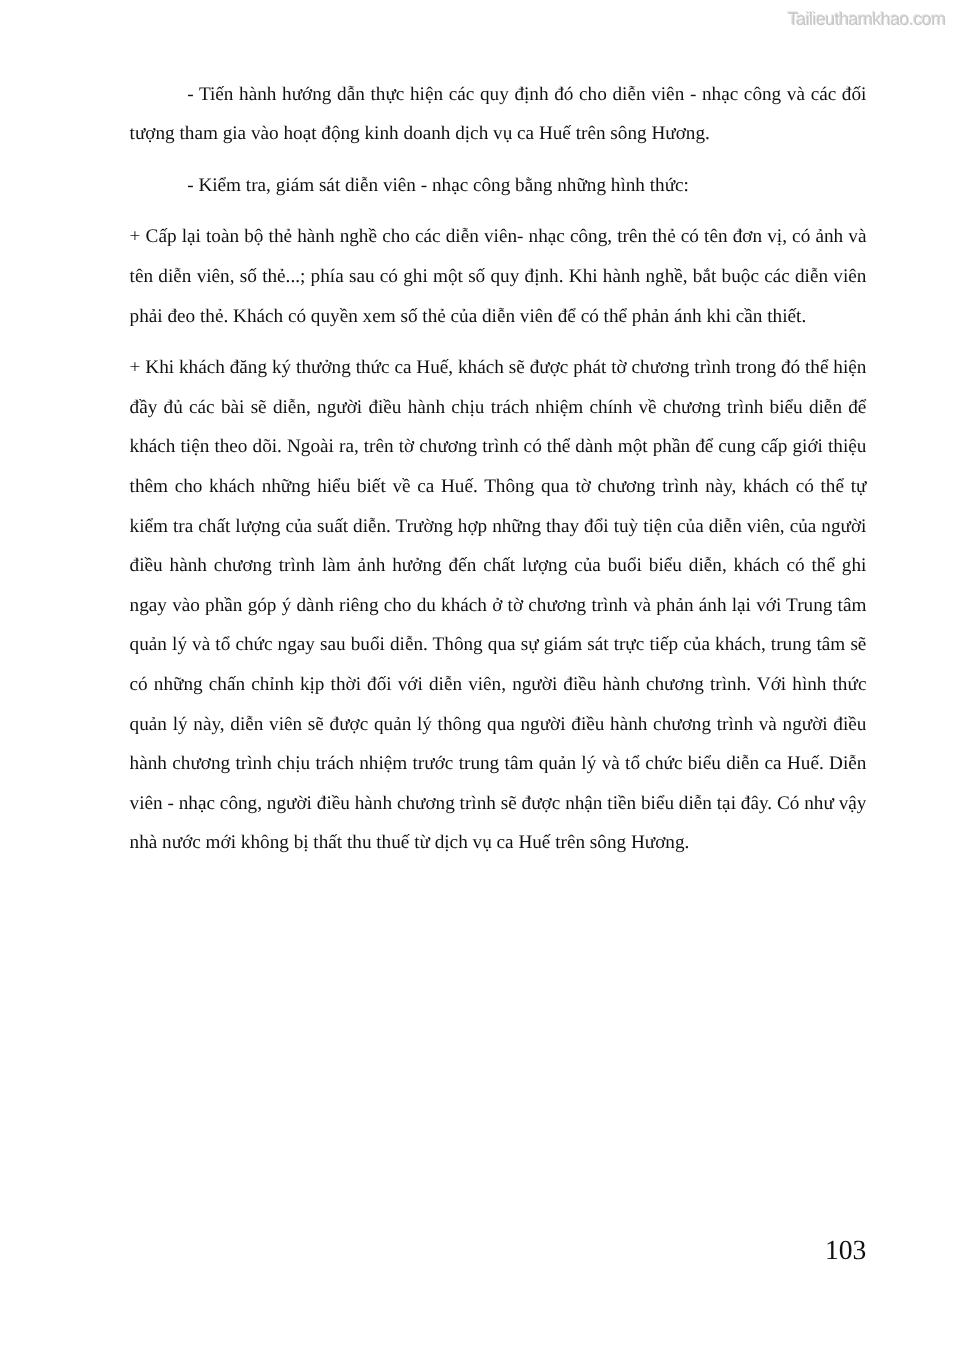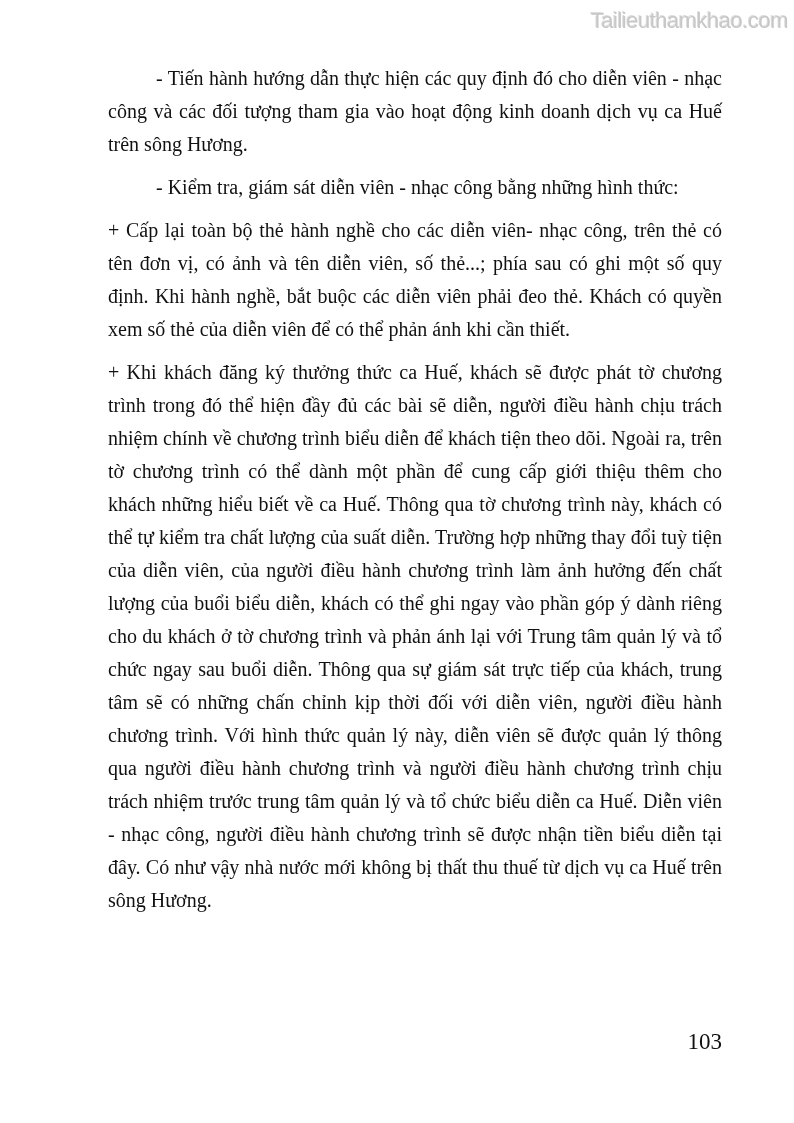--- a/index.html
+++ b/index.html
@@ -14,34 +14,34 @@
     background: #ffffff;
     font-family: "Liberation Serif", "DejaVu Serif", serif;
     color: #111111;
     overflow: hidden;
   }
   .watermark {
     position: absolute;
     top: 8px;
     right: 6px;
     font-family: "Liberation Sans", "DejaVu Sans", sans-serif;
-    font-size: 22px;
+    font-size: 15px;
     letter-spacing: -0.5px;
     color: #c7c7c7;
     text-shadow: 1px 1px 0 #ffffff, -1px -1px 0 #dedede;
   }
   .content {
     position: absolute;
     left: 108px;
     top: 62px;
     width: 614px;
   }
   .content p {
     margin: 0 0 10px 0;
-    font-size: 20px;
+    font-size: 16px;
     line-height: 33px;
     text-align: justify;
   }
   .content p.indent {
     text-indent: 48px;
   }
   .page-number {
     position: absolute;
     top: 1031px;
     right: 72px;

